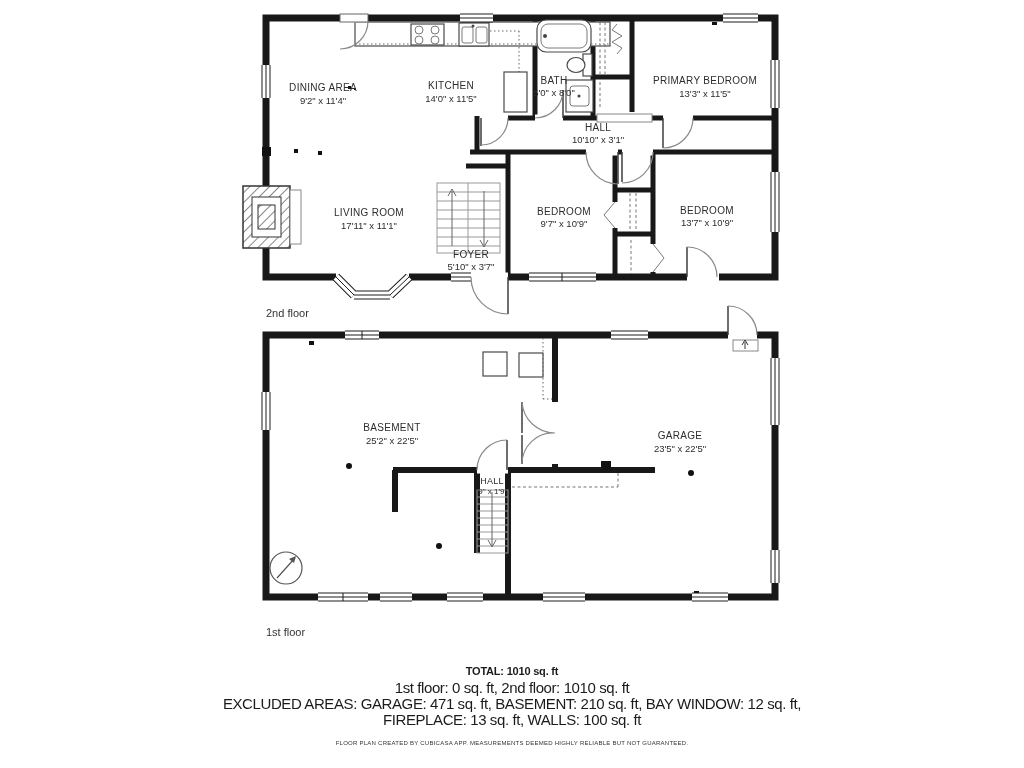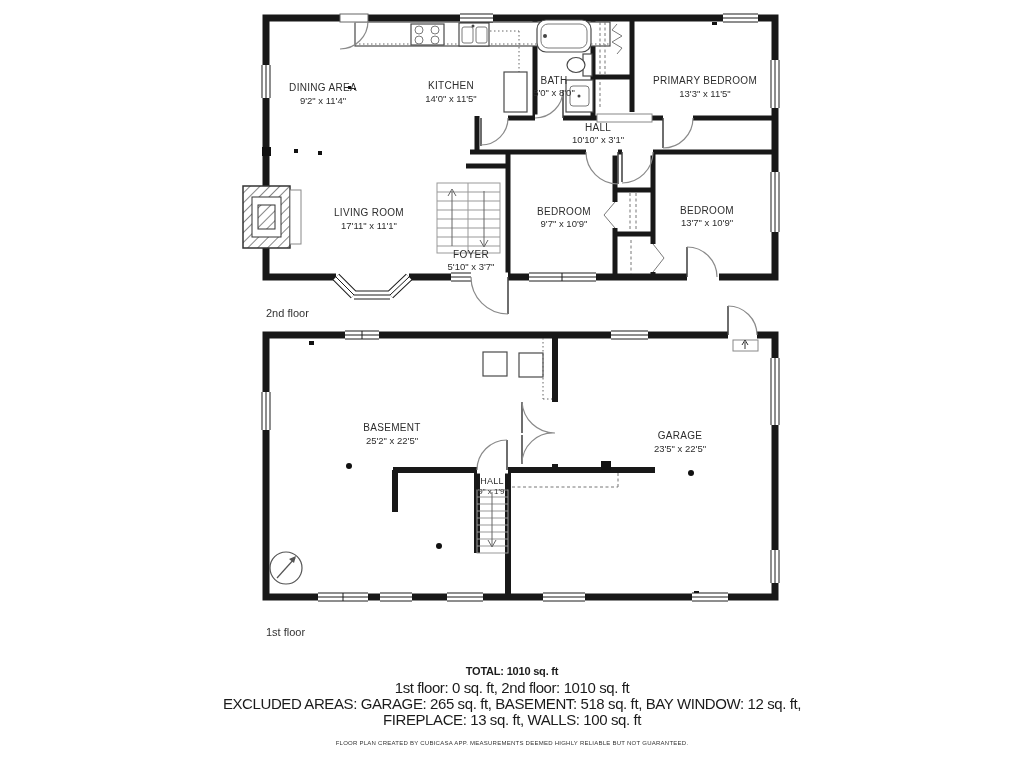--- a/index.html
+++ b/index.html
@@ -258,17 +258,17 @@
     <text class="rd-s" x="492" y="494">'9" x 1'9"</text>
     <text class="rn" x="680" y="439">GARAGE</text>
     <text class="rd" x="680" y="452">23'5" x 22'5"</text>
     <text class="fl" x="266" y="636">1st floor</text>
   </g>
 </svg>
 
 <div class="footer">
   <div class="f-total">TOTAL: 1010 sq. ft</div>
   <div class="f-line">1st floor: 0 sq. ft, 2nd floor: 1010 sq. ft</div>
-  <div class="f-line">EXCLUDED AREAS: GARAGE: 265 sq. ft, BASEMENT: 518 sq. ft, BAY WINDOW: 12 sq. ft,</div>
+  <div class="f-line">EXCLUDED AREAS: GARAGE: 471 sq. ft, BASEMENT: 210 sq. ft, BAY WINDOW: 12 sq. ft,</div>
   <div class="f-line">FIREPLACE: 13 sq. ft, WALLS: 100 sq. ft</div>
   <div class="f-disc">FLOOR PLAN CREATED BY CUBICASA APP. MEASUREMENTS DEEMED HIGHLY RELIABLE BUT NOT GUARANTEED.</div>
 </div>
 </div>
 
 </body></html>

